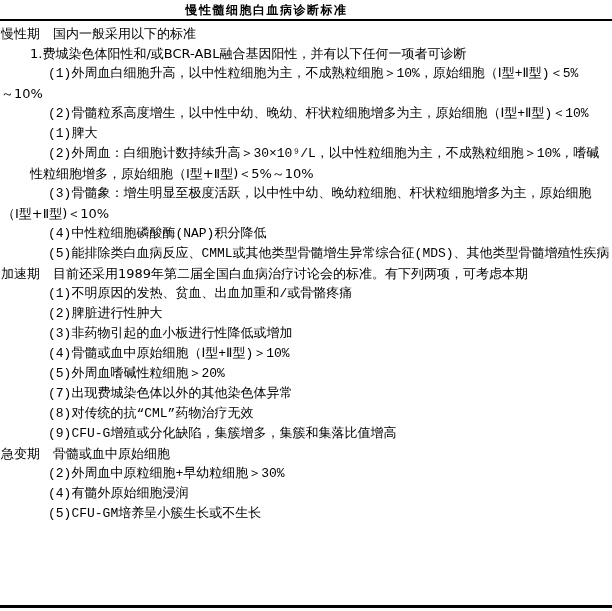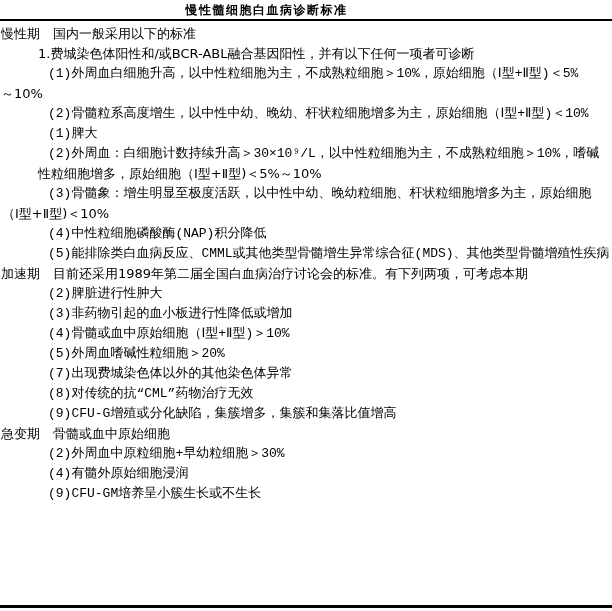--- a/index.html
+++ b/index.html
@@ -53,21 +53,21 @@
   }
   .line {
     height: 20px;
     line-height: 20px;
     font-size: 13px;
     white-space: nowrap;
     overflow: hidden;
   }
   .indent-0 { padding-left: 2px; }
   .indent-1 { padding-left: 1px; }
-  .indent-2 { padding-left: 38px; }
+  .indent-2 { padding-left: 30px; }
   .indent-3 { padding-left: 48px; font-family: Liberation Mono, monospace; }
 </style>
 </head>
 <body>
 
 <div class="page" style="background: rgb(255, 255, 255); color: rgb(0, 0, 0);">
   <div class="doc-title">慢性髓细胞白血病诊断标准</div>
   <div class="rule top-rule"></div>
   <div class="doc-body" id="doc-body">
       <div class="line indent-1">慢性期　国内一般采用以下的标准</div>
@@ -76,26 +76,27 @@
       <div class="line indent-1">～10%</div>
       <div class="line indent-3">(2)骨髓粒系高度增生，以中性中幼、晚幼、杆状粒细胞增多为主，原始细胞（Ⅰ型+Ⅱ型)＜10%</div>
       <div class="line indent-3">(1)脾大</div>
       <div class="line indent-3">(2)外周血：白细胞计数持续升高＞30×10⁹/L，以中性粒细胞为主，不成熟粒细胞＞10%，嗜碱</div>
       <div class="line indent-2">性粒细胞增多，原始细胞（Ⅰ型+Ⅱ型)＜5%～10%</div>
       <div class="line indent-3">(3)骨髓象：增生明显至极度活跃，以中性中幼、晚幼粒细胞、杆状粒细胞增多为主，原始细胞</div>
       <div class="line indent-0">（Ⅰ型+Ⅱ型)＜10%</div>
       <div class="line indent-3">(4)中性粒细胞磷酸酶(NAP)积分降低</div>
       <div class="line indent-3">(5)能排除类白血病反应、CMML或其他类型骨髓增生异常综合征(MDS)、其他类型骨髓增殖性疾病</div>
       <div class="line indent-1">加速期　目前还采用1989年第二届全国白血病治疗讨论会的标准。有下列两项，可考虑本期</div>
+      <div class="line indent-3">(1)不明原因的发热、贫血、出血加重和/或骨骼疼痛</div>
       <div class="line indent-3">(2)脾脏进行性肿大</div>
       <div class="line indent-3">(3)非药物引起的血小板进行性降低或增加</div>
       <div class="line indent-3">(4)骨髓或血中原始细胞（Ⅰ型+Ⅱ型)＞10%</div>
       <div class="line indent-3">(5)外周血嗜碱性粒细胞＞20%</div>
       <div class="line indent-3">(7)出现费城染色体以外的其他染色体异常</div>
       <div class="line indent-3">(8)对传统的抗“CML”药物治疗无效</div>
       <div class="line indent-3">(9)CFU-G增殖或分化缺陷，集簇增多，集簇和集落比值增高</div>
       <div class="line indent-1">急变期　骨髓或血中原始细胞</div>
       <div class="line indent-3">(2)外周血中原粒细胞+早幼粒细胞＞30%</div>
       <div class="line indent-3">(4)有髓外原始细胞浸润</div>
-      <div class="line indent-3">(9)CFU-GM培养呈小簇生长或不生长</div>
+      <div class="line indent-3">(5)CFU-GM培养呈小簇生长或不生长</div>
     </div>
   <div class="rule bottom-rule"></div>
 </div>
 
 </body></html>

